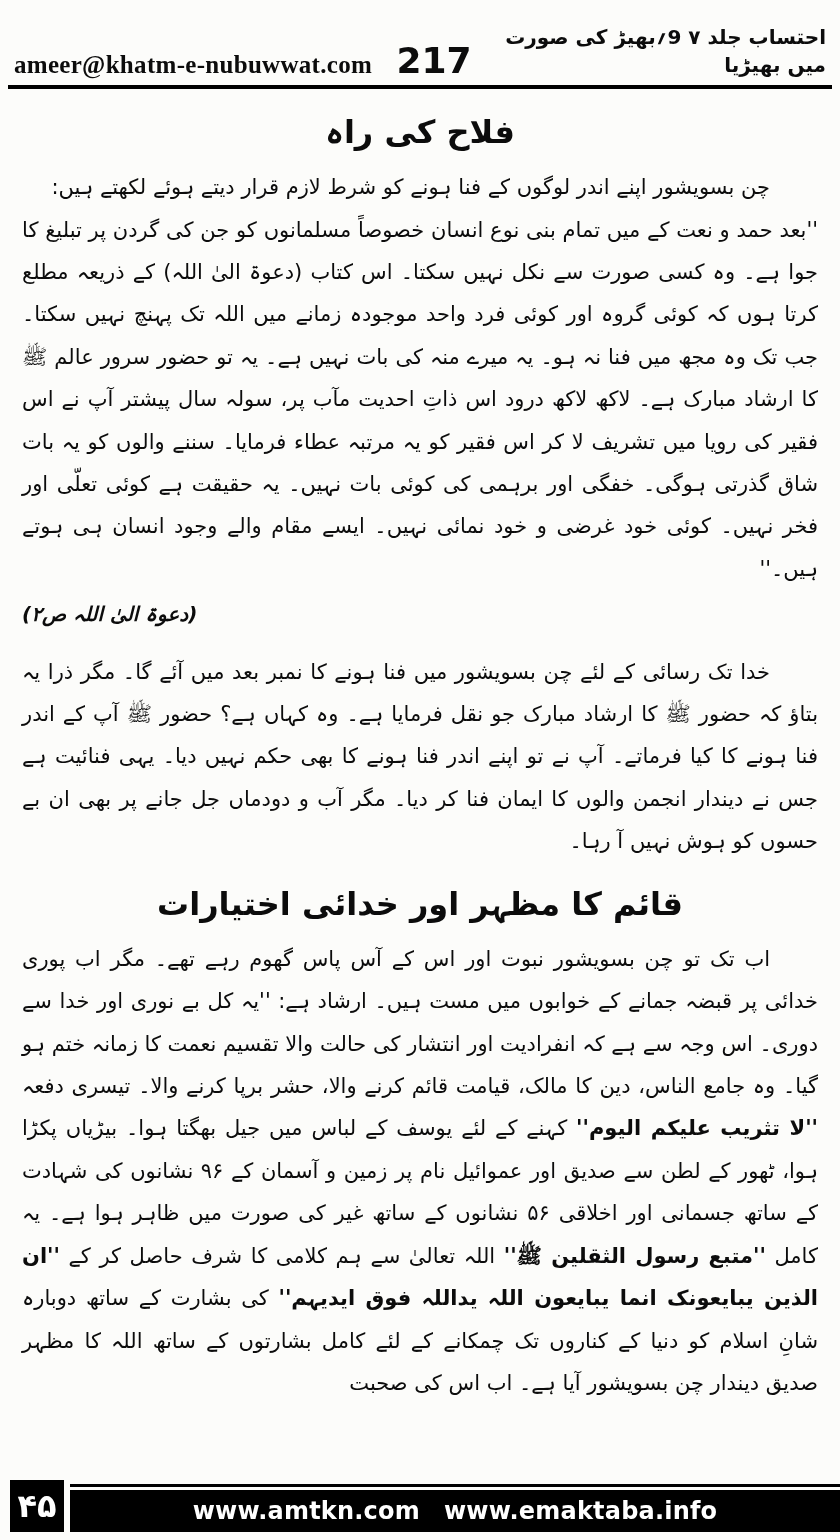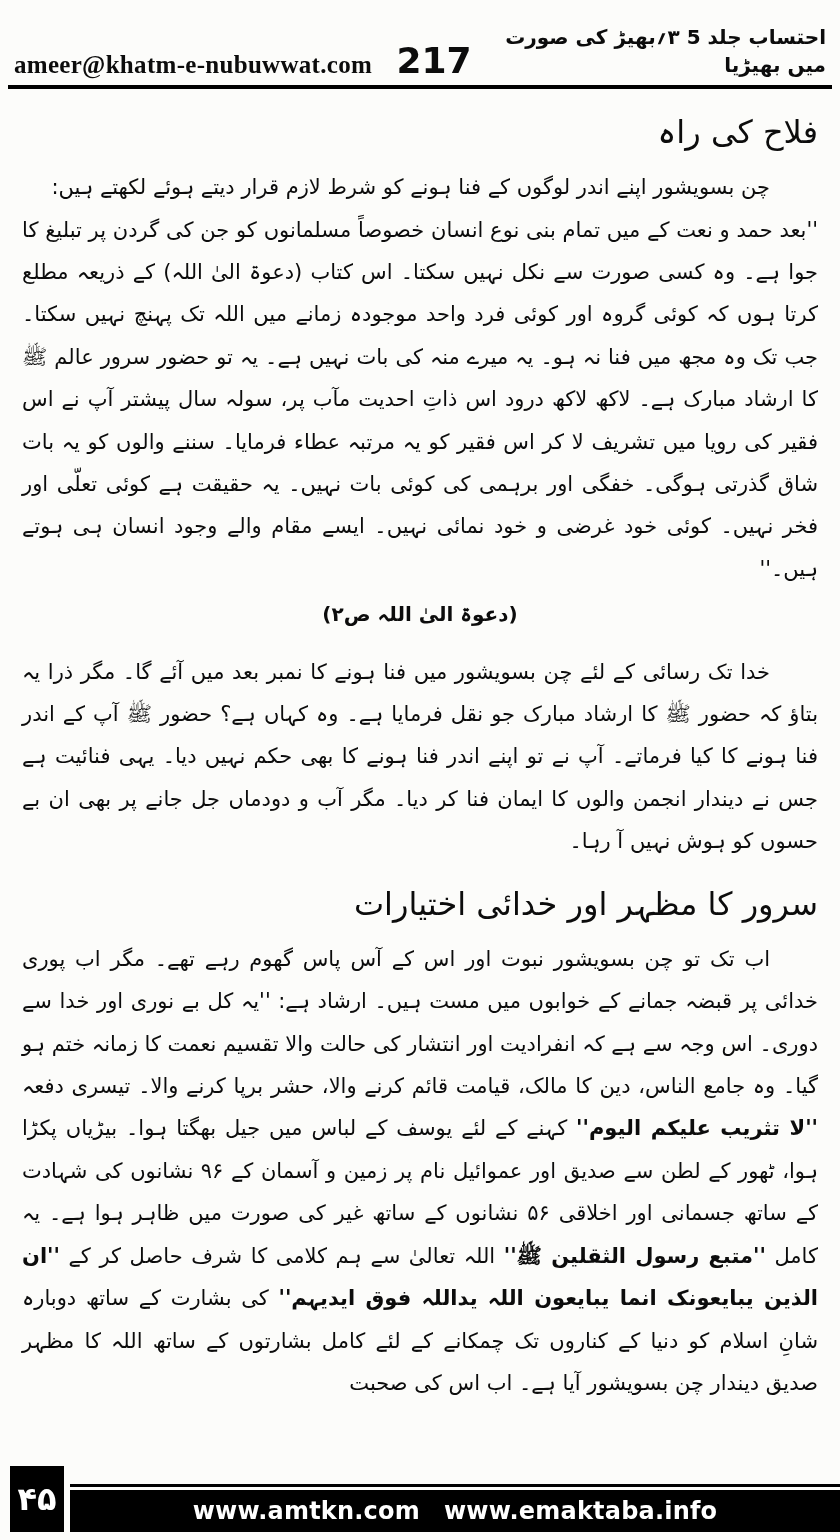--- a/index.html
+++ b/index.html
@@ -38,38 +38,39 @@
   }
   
   .content {
     flex:1 1 auto;
     padding:12px 22px 0 22px;
     direction:rtl; text-align:justify;
     font-size:21px; line-height:2.02;
     overflow:hidden;
   }
   .section-heading {
-    font-weight:normal; font-size:32px;
+    text-align:center; font-weight:bold; font-size:32px;
     line-height:1.6; margin:6px 0 8px 0;
   }
   .section-heading.second { margin-top:16px; }
   p { margin:0; }
   p.indent { text-indent:48px; }
   .citation {
     font-weight:bold; font-size:20px; margin:4px 0 16px 0;
-    text-align:center;
+    text-align:left;
+    font-style:italic;
   }
   .bold-run { font-weight:bold;margin-top:15px; }
   
   .footer {
     position:absolute; left:0; right:0; bottom:0; height:78px;
   }
   .footer-tab {
     position:absolute; left:10px; bottom:8px;
-    width:54px; height:66px; background:#000; color:#fff;
+    width:54px; height:52px; background:#000; color:#fff;
     display:flex; align-items:center; justify-content:center;
     font-size:32px; font-weight:bold; direction:rtl;
   }
   .footer-right {
     position:absolute; left:70px; right:0; bottom:8px;
   }
   .footer-topline { border-top:3px solid #000; margin-bottom:3px; margin-right:0; }
   .footer-bar {
     background:#000; color:#fff; height:42px;
     display:flex; align-items:center; justify-content:center; gap:24px;
@@ -78,38 +79,38 @@
   }
 </style>
 </head>
 <body>
 
 <div class="page">
 
   <header class="header">
     <div class="header-email">ameer@khatm-e-nubuwwat.com</div>
     <div class="header-pagenum">217</div>
-    <div class="header-title" dir="rtl">احتساب جلد 5 ۳؍بھیڑ کی صورت میں بھیڑیا</div>
+    <div class="header-title" dir="rtl">احتساب جلد ۷ 9؍بھیڑ کی صورت میں بھیڑیا</div>
   </header>
 
   <div class="header-rule"></div>
 
   <main class="content" dir="rtl" lang="ur">
 
     <h2 class="section-heading">فلاح کی راہ</h2>
 
     <p class="indent">چن بسویشور اپنے اندر لوگوں کے فنا ہونے کو شرط لازم قرار دیتے ہوئے لکھتے ہیں:</p>
 
     <p>''بعد حمد و نعت کے میں تمام بنی نوع انسان خصوصاً مسلمانوں کو جن کی گردن پر تبلیغ کا جوا ہے۔ وہ کسی صورت سے نکل نہیں سکتا۔ اس کتاب (دعوۃ الیٰ اللہ) کے ذریعہ مطلع کرتا ہوں کہ کوئی گروہ اور کوئی فرد واحد موجودہ زمانے میں اللہ تک پہنچ نہیں سکتا۔ جب تک وہ مجھ میں فنا نہ ہو۔ یہ میرے منہ کی بات نہیں ہے۔ یہ تو حضور سرور عالم ﷺ کا ارشاد مبارک ہے۔ لاکھ لاکھ درود اس ذاتِ احدیت مآب پر، سولہ سال پیشتر آپ نے اس فقیر کی رویا میں تشریف لا کر اس فقیر کو یہ مرتبہ عطاء فرمایا۔ سننے والوں کو یہ بات شاق گذرتی ہوگی۔ خفگی اور برہمی کی کوئی بات نہیں۔ یہ حقیقت ہے کوئی تعلّی اور فخر نہیں۔ کوئی خود غرضی و خود نمائی نہیں۔ ایسے مقام والے وجود انسان ہی ہوتے ہیں۔''</p>
 
     <p class="citation">(دعوۃ الیٰ اللہ ص۲)</p>
 
     <p class="indent">خدا تک رسائی کے لئے چن بسویشور میں فنا ہونے کا نمبر بعد میں آئے گا۔ مگر ذرا یہ بتاؤ کہ حضور ﷺ کا ارشاد مبارک جو نقل فرمایا ہے۔ وہ کہاں ہے؟ حضور ﷺ آپ کے اندر فنا ہونے کا کیا فرماتے۔ آپ نے تو اپنے اندر فنا ہونے کا بھی حکم نہیں دیا۔ یہی فنائیت ہے جس نے دیندار انجمن والوں کا ایمان فنا کر دیا۔ مگر آب و دودماں جل جانے پر بھی ان بے حسوں کو ہوش نہیں آ رہا۔</p>
 
-    <h2 class="section-heading second">سرور کا مظہر اور خدائی اختیارات</h2>
+    <h2 class="section-heading second">قائم کا مظہر اور خدائی اختیارات</h2>
 
     <p class="indent">
       <span>اب تک تو چن بسویشور نبوت اور اس کے آس پاس گھوم رہے تھے۔ مگر اب پوری خدائی پر قبضہ جمانے کے خوابوں میں مست ہیں۔ ارشاد ہے: ''یہ کل بے نوری اور خدا سے دوری۔ اس وجہ سے ہے کہ انفرادیت اور انتشار کی حالت والا تقسیم نعمت کا زمانہ ختم ہو گیا۔ وہ جامع الناس، دین کا مالک، قیامت قائم کرنے والا، حشر برپا کرنے والا۔ تیسری دفعہ </span><span class="bold-run">''لا تثریب علیکم الیوم''</span><span> کہنے کے لئے یوسف کے لباس میں جیل بھگتا ہوا۔ بیڑیاں پکڑا ہوا، ٹھور کے لطن سے صدیق اور عموائیل نام پر زمین و آسمان کے ۹۶ نشانوں کی شہادت کے ساتھ جسمانی اور اخلاقی ۵۶ نشانوں کے ساتھ غیر کی صورت میں ظاہر ہوا ہے۔ یہ کامل </span><span class="bold-run">''متبع رسول الثقلین ﷺ''</span><span> اللہ تعالیٰ سے ہم کلامی کا شرف حاصل کر کے </span><span class="bold-run">''ان الذین یبایعونک انما یبایعون اللہ یداللہ فوق ایدیہم''</span><span> کی بشارت کے ساتھ دوبارہ شانِ اسلام کو دنیا کے کناروں تک چمکانے کے لئے کامل بشارتوں کے ساتھ اللہ کا مظہر صدیق دیندار چن بسویشور آیا ہے۔ اب اس کی صحبت</span>
     </p>
 
   </main>
 
   <footer class="footer">
     <div class="footer-tab">۴۵</div>
     <div class="footer-right">

